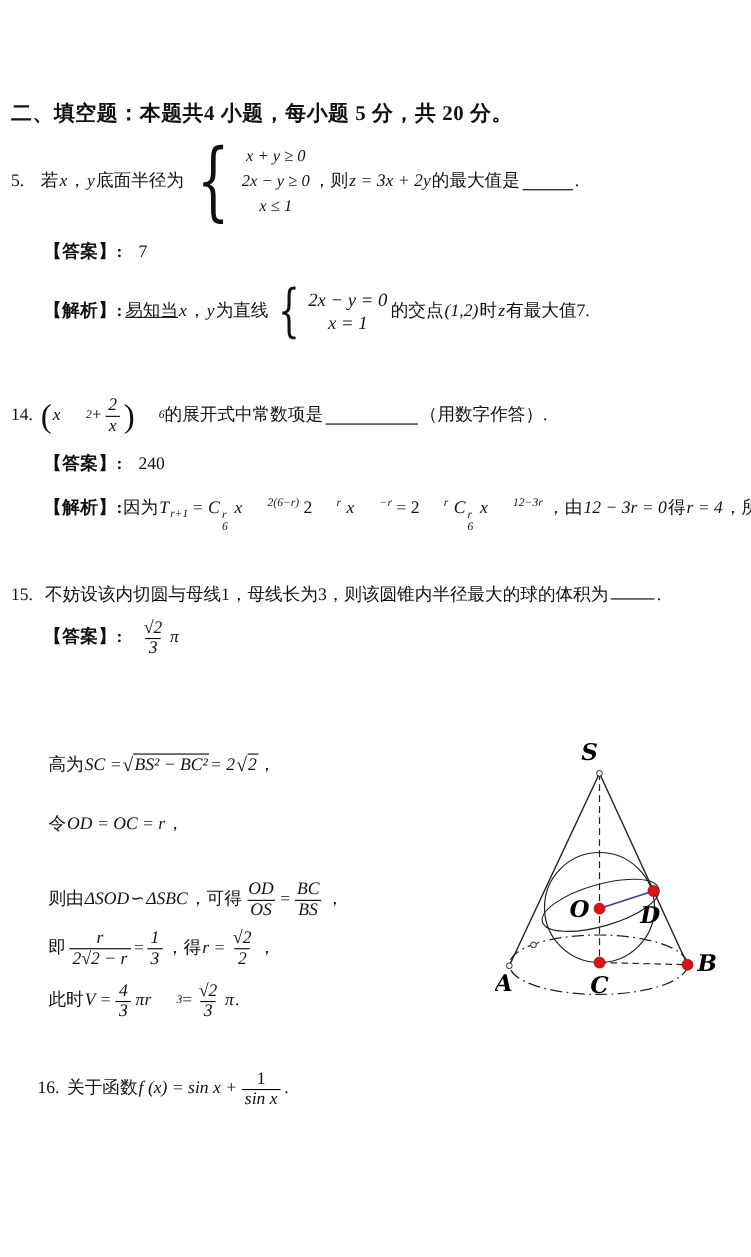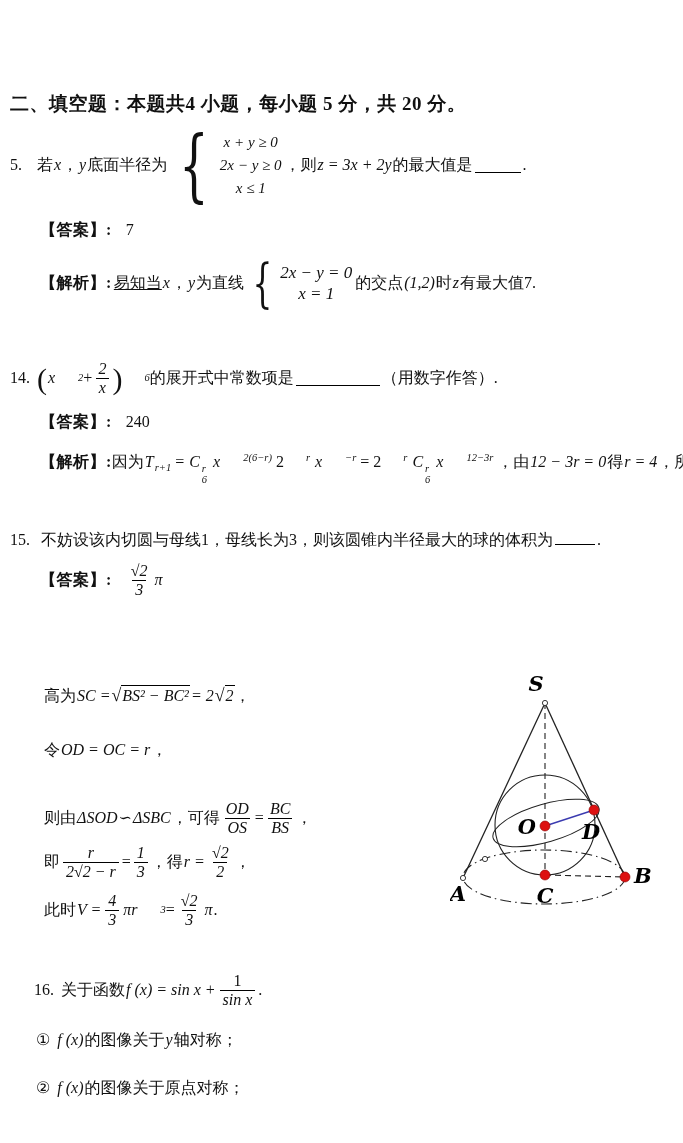--- a/index.html
+++ b/index.html
@@ -262,21 +262,15 @@
     <span class="qnum">16.</span>
     <span class="cjk">关于函数</span>
     <span class="m">f (x) = sin x +</span>
     <span class="frac">
         <span class="num" style="font-style:normal;">1</span>
         <span class="den">sin x</span>
       </span>
     <span>.</span>
   </div>
 
-  <div class="abs" style="left:36px;top:1030px;">
-    <span class="itemmark">①</span><span class="m">f (x)</span><span class="cjk">的图像关于</span><span class="m">y</span><span class="cjk">轴对称；</span>
-  </div>
-
-  <div class="abs" style="left:36px;top:1078px;">
-    <span class="itemmark">②</span><span class="m">f (x)</span><span class="cjk">的图像关于原点对称；</span>
-  </div>
+
 
 </div>
 
 </body></html>

